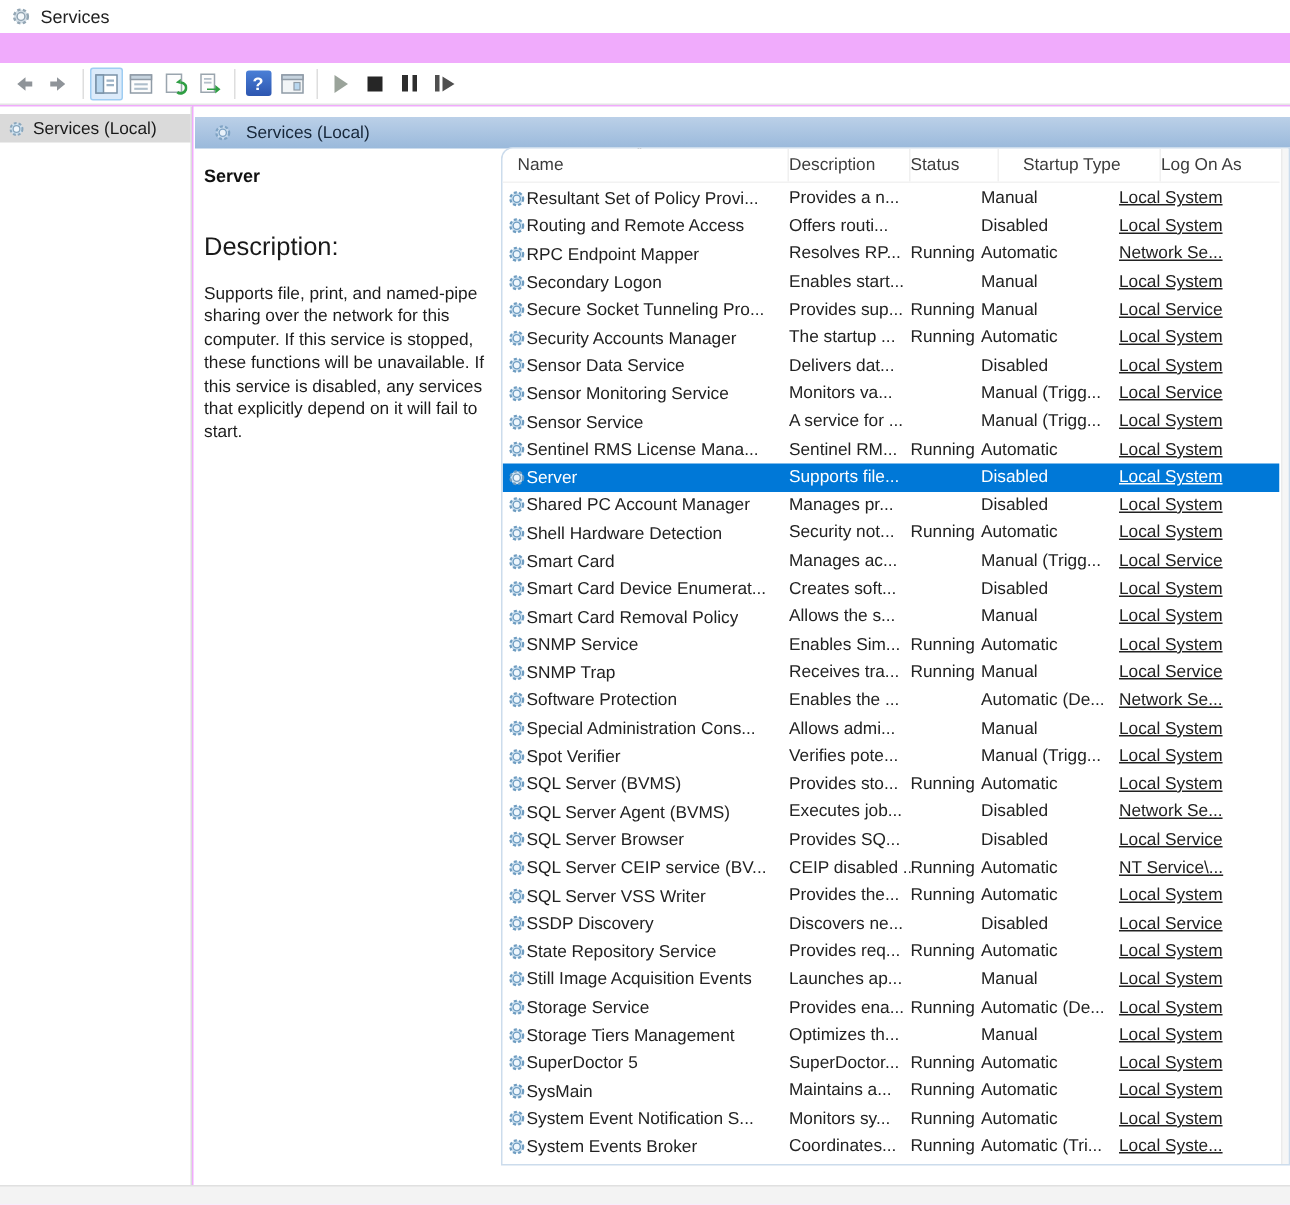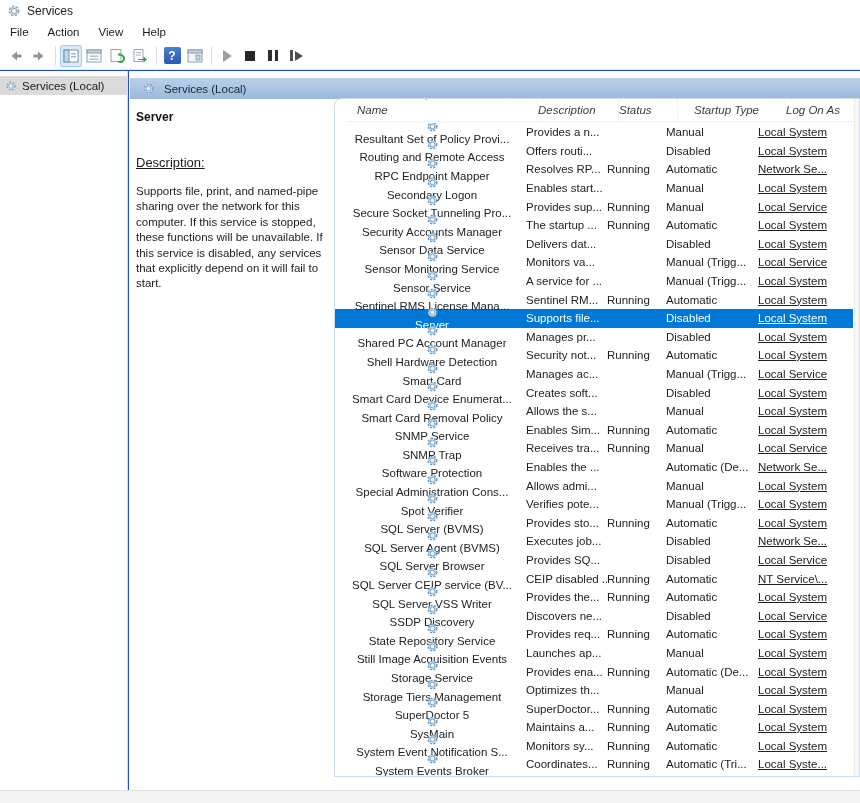--- a/index.html
+++ b/index.html
@@ -1,18 +1,18 @@
 <!DOCTYPE html>
 <html><head>
 <meta charset="utf-8">
 <style>
   * { margin:0; padding:0; box-sizing:border-box; }
   html,body { width:860px; height:803px; background:#fff; }
   body { font-family:"Liberation Sans", sans-serif; color:#1a1a1a; }
-  .window { position:relative; width:860px; height:803px; background:#1d4ed8; overflow:hidden; }
+  .window { position:relative; width:860px; height:803px; background:#f0abfc; overflow:hidden; }
 
   
   .titlebar { position:absolute; top:0; left:0; right:0; height:22px; display:flex; align-items:center; padding-left:7px; gap:6px; background:#fff; }
   .titlebar .title { font-size:12px; color:#222; }
 
   
   .menubar { position:absolute; top:22px; left:0; right:0; height:20px; display:flex; align-items:center; padding-left:10px; background:#fff; }
   .menu-item { font-size:11.5px; margin-right:19px; color:#1a1a1a; cursor:default; }
 
   
@@ -33,35 +33,35 @@
   .main { position:absolute; top:71px; left:0; right:0; bottom:13px; }
   .sidebar { position:absolute; left:0; top:0; bottom:0; width:128px; background:#fff; border-right:1px solid #dcdcdc; }
   .sidebar-item { margin-top:5px; height:19px; background:#dadada; display:flex; align-items:center; padding-left:5px; gap:5px; font-size:11.5px; }
 
   .content { position:absolute; left:129px; right:0; top:0; bottom:0; background:#fff; }
   .content-header { position:absolute; top:7px; left:1px; right:0; height:21px; background:linear-gradient(#bbd0e8,#9ab9db); display:flex; align-items:center; padding-left:12px; gap:9px; font-size:11.5px; color:#17273a; }
 
   
   .desc-panel { position:absolute; left:7px; top:39px; width:200px; }
   .svc-title { font-size:12px; font-weight:bold; color:#111; }
-  .desc-label { margin-top:31px; font-size:13px;text-decoration:underline; }
+  .desc-label { margin-top:31px; font-size:17px; }
   .desc-text { font-size:11.5px; line-height:15.4px; margin-top:14px; color:#1c1c1c; }
 
   
   .list-panel { position:absolute; left:205px; right:0; top:27px; bottom:13px; background:#fff; border:1px solid #ccdcec; border-top-left-radius:8px; overflow:hidden; }
   .sort-caret { position:absolute; left:90px; top:-2px; font-size:8px; color:#999; }
-  .list-header { position:absolute; top:0; left:12px; right:6px; height:23px; display:flex; align-items:flex-start; border-bottom:1px solid #f2f2f2;font-style:italic; }
+  .list-header { position:absolute; top:0; left:0; right:6px; height:23px; display:flex; align-items:flex-start; border-bottom:1px solid #f2f2f2; }
   .hcell { font-size:11.5px; color:#3c3c3c; white-space:nowrap; overflow:hidden; border-right:1px solid #f0f0f0; height:100%; display:flex; align-items:center; }
   .rows { position:absolute; top:24px; left:0; right:6px; bottom:0; overflow:hidden; }
   .row { height:18.6px; display:flex; align-items:center; font-size:11.5px; color:#222; }
   .row.selected { background:#0078d7; color:#fff; }
   .cell { white-space:nowrap; overflow:hidden; }
-  .c-name { width:191px; padding-left:3px; display:flex; align-items:center; gap:0;flex-direction:column; }
+  .c-name { width:191px; padding-left:3px; display:flex; align-items:flex-end; gap:0; }
   .c-desc { width:81px; }
-  .c-status { width:59px; }
+  .c-status { width:47px; }
   .c-startup { width:92px; }
   .c-logon { flex:1;text-decoration:underline; }
   .h-name { width:191px; padding-left:10px; }
   .h-desc { width:81px; }
   .h-status { width:59px; }
   .h-startup { width:92px;margin-left:16px; }
   .h-logon { flex:1; border-right:none; }
   .vscroll { position:absolute; right:0; top:0; bottom:0; width:5px; background:#f6f6f6; border-left:1px solid #ebebeb; }
 
   
@@ -80,26 +80,20 @@
 <div class="window">
 
   <div class="titlebar">
     <svg class="ticon" width="14" height="14" viewBox="0 0 14 14">
       <circle cx="7" cy="7" r="4.6" fill="#d7e2ea" stroke="#93a6b4" stroke-width="1.6" stroke-dasharray="2.2 1.6"></circle>
       <circle cx="7" cy="7" r="2.6" fill="#f4f8fb" stroke="#93a6b4" stroke-width="1"></circle>
     </svg>
     <span class="title">Services</span>
   </div>
 
-  <div class="menubar">
-    <span class="menu-item">File</span>
-    <span class="menu-item">Action</span>
-    <span class="menu-item">View</span>
-    <span class="menu-item">Help</span>
-  </div>
 
   <div class="toolbar">
     <span class="tbtn">
       <svg class="ticon" width="16" height="16" viewBox="0 0 16 16">
           <path d="M9 3.5 L3.5 8 L9 12.5 V9.6 H13.5 V6.4 H9 Z" fill="#8f9499"></path>
         </svg>
     </span>
     <span class="tbtn">
       <svg class="ticon" width="16" height="16" viewBox="0 0 16 16">
           <path d="M7 3.5 L12.5 8 L7 12.5 V9.6 H2.5 V6.4 H7 Z" fill="#8f9499"></path>

